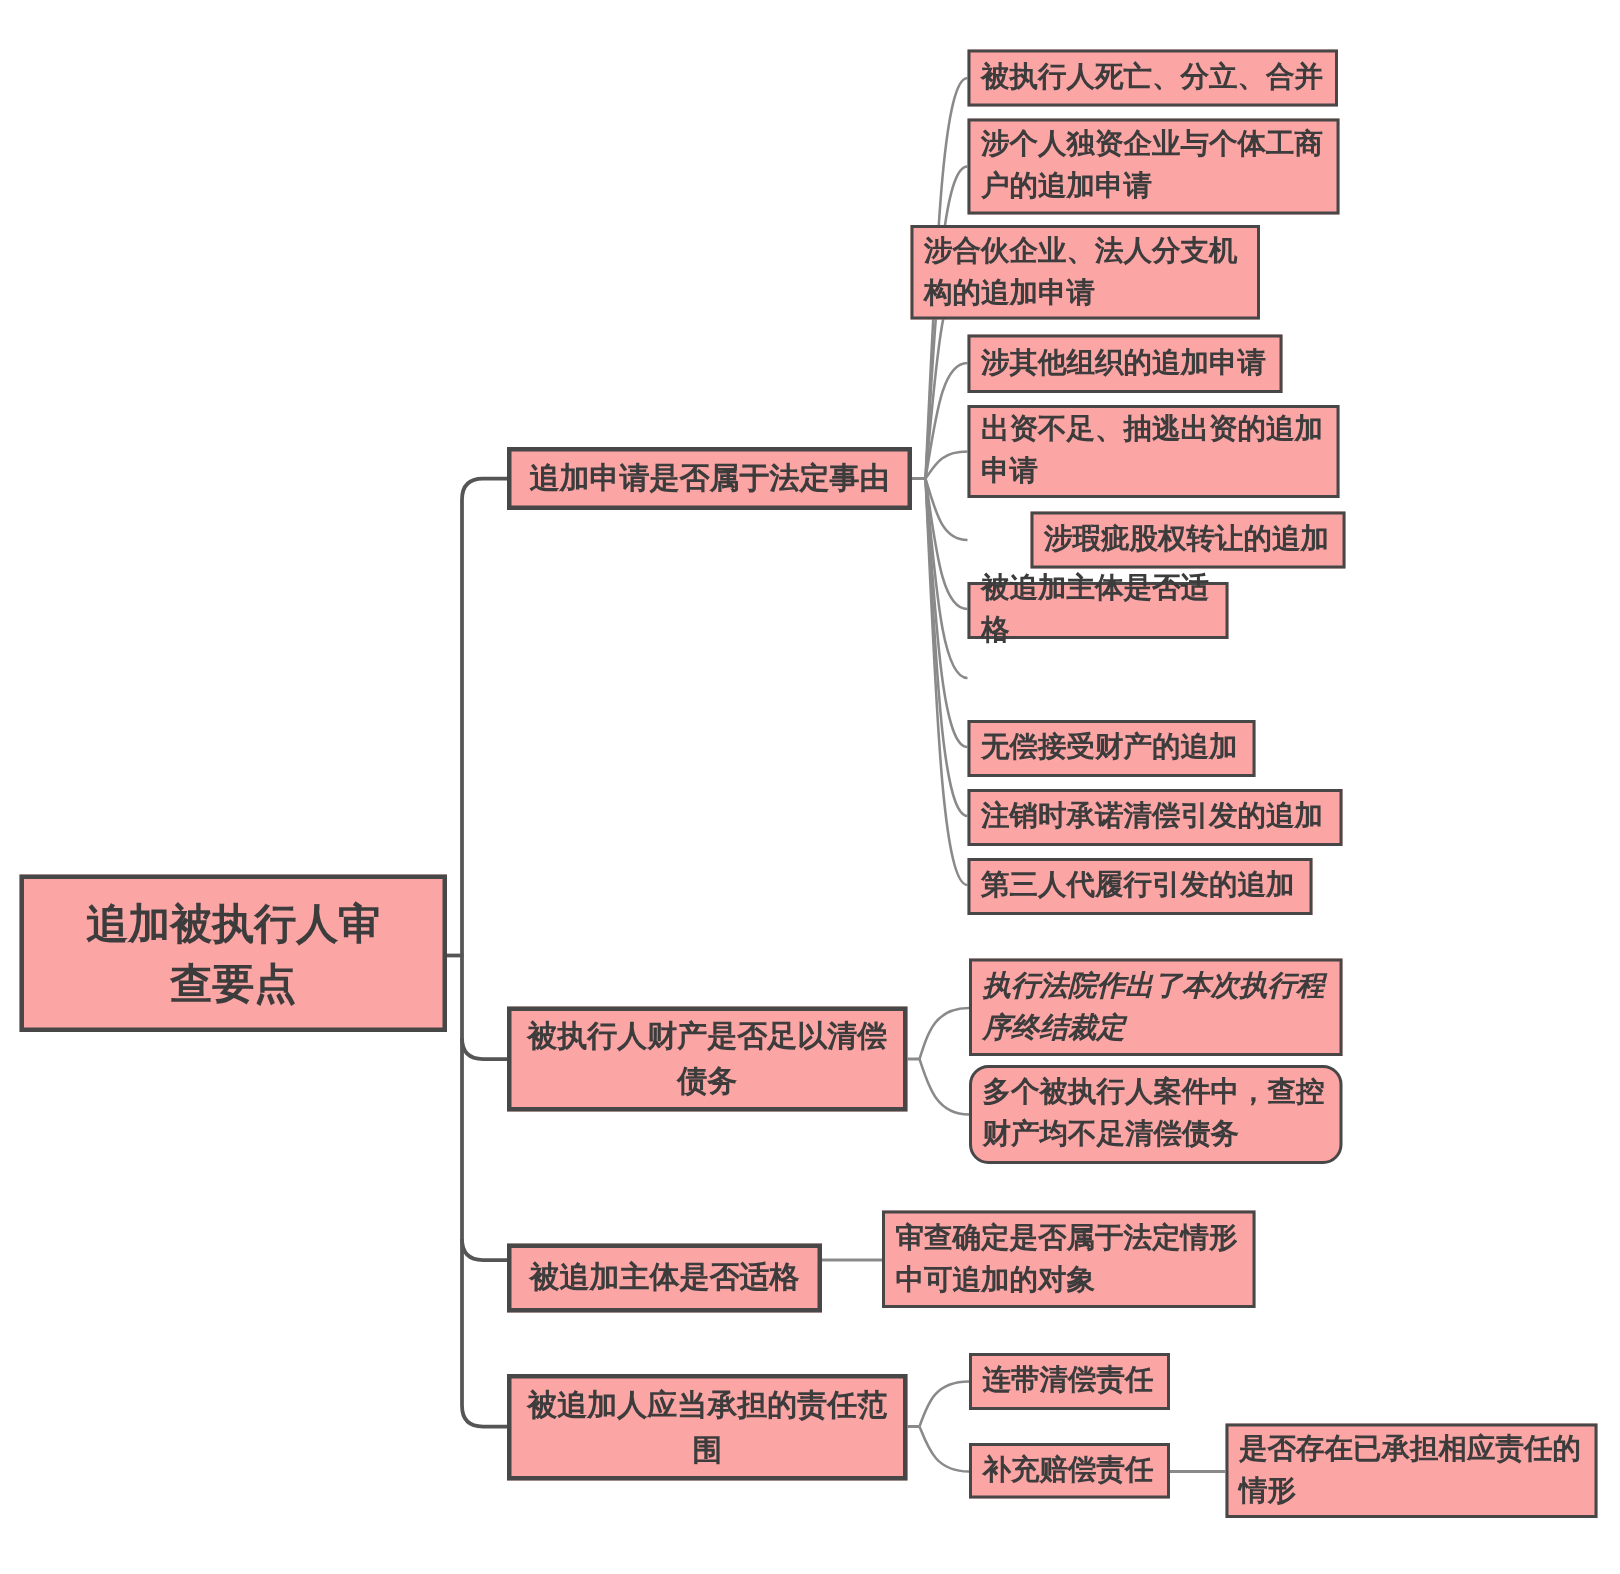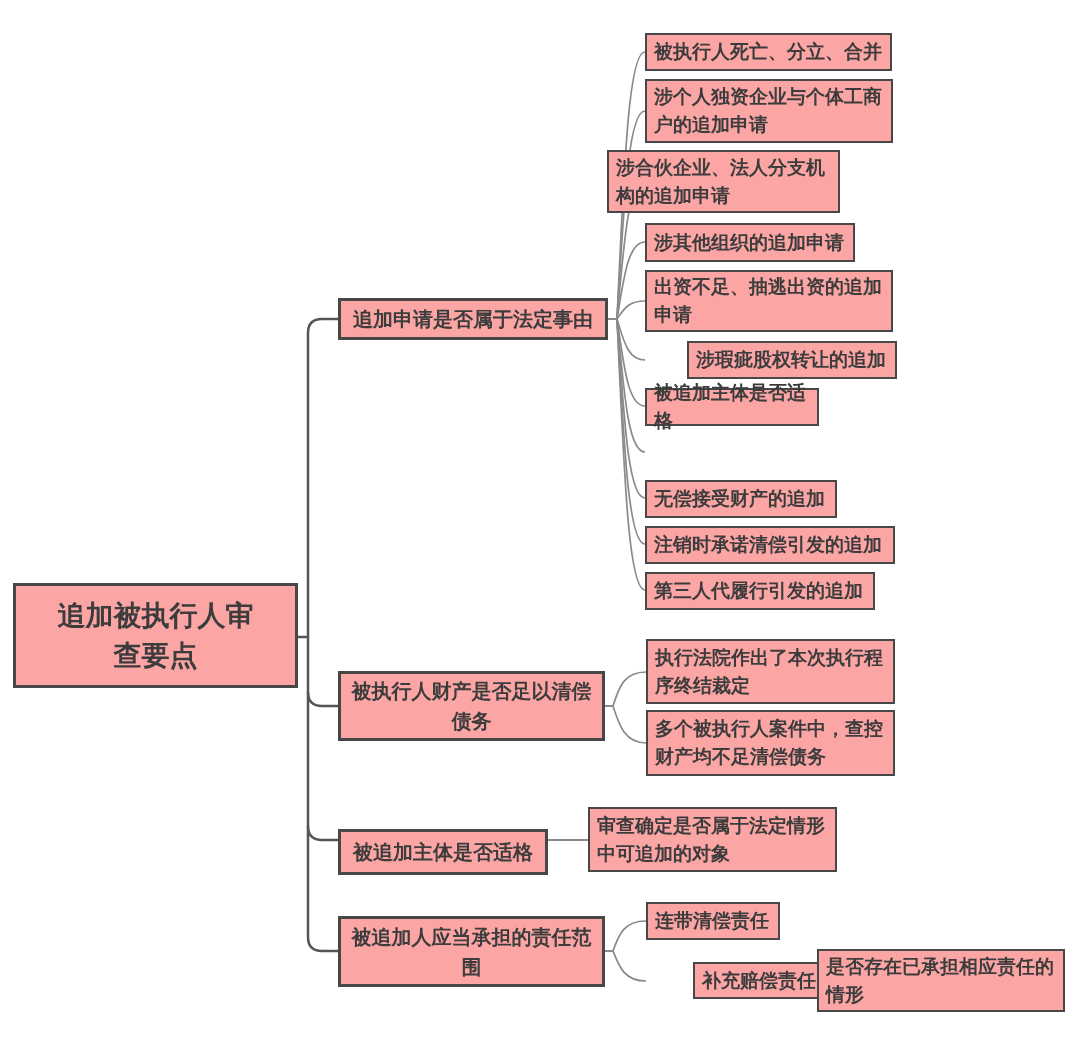--- a/index.html
+++ b/index.html
@@ -91,22 +91,22 @@
   <div class="node leaf" style="left:645px; top:79px;  width:248px; height:64px;">涉个人独资企业与个体工商户的追加申请</div>
   <div class="node leaf" style="left:607px; top:150px; width:233px; height:63px;">涉合伙企业、法人分支机构的追加申请</div>
   <div class="node leaf" style="left:645px; top:270px; width:248px; height:62px;">出资不足、抽逃出资的追加申请</div>
   <div class="node leaf" style="left:645px; top:223px; width:210px; height:39px;">涉其他组织的追加申请</div>
   <div class="node leaf" style="left:645px; top:341px; width:210px; height:38px;margin-left:42px;">涉瑕疵股权转让的追加</div>
   <div class="node leaf" style="left:645px; top:388px; width:174px; height:38px;">被追加主体是否适格</div>
   <div class="node leaf" style="left:645px; top:480px; width:192px; height:38px;">无偿接受财产的追加</div>
   <div class="node leaf" style="left:645px; top:526px; width:250px; height:38px;">注销时承诺清偿引发的追加</div>
   <div class="node leaf" style="left:645px; top:572px; width:230px; height:38px;">第三人代履行引发的追加</div>
 
-  <div class="node leaf" style="left:646px; top:639px; width:249px; height:65px;">执行法院作出了本次执行程序终结裁定</div>
-  <div class="node leaf" style="left:646px; top:710px; width:249px; height:66px;">多个被执行人案件中，查控财产均不足清偿债务</div>
+  <div class="node leaf" style="left:646px; top:639px; width:249px; height:65px;font-style:italic;">执行法院作出了本次执行程序终结裁定</div>
+  <div class="node leaf" style="left:646px; top:710px; width:249px; height:66px;border-radius:13px;">多个被执行人案件中，查控财产均不足清偿债务</div>
 
   <div class="node leaf" style="left:588px; top:807px; width:249px; height:65px;">审查确定是否属于法定情形中可追加的对象</div>
 
   <div class="node leaf" style="left:646px; top:902px; width:134px; height:38px;">连带清偿责任</div>
-  <div class="node leaf" style="left:646px; top:962px; width:134px; height:37px;margin-left:47px;">补充赔偿责任</div>
+  <div class="node leaf" style="left:646px; top:962px; width:134px; height:37px;">补充赔偿责任</div>
   <div class="node leaf" style="left:817px; top:949px; width:248px; height:63px;">是否存在已承担相应责任的情形</div>
 
 </div>
 
 </body></html>

